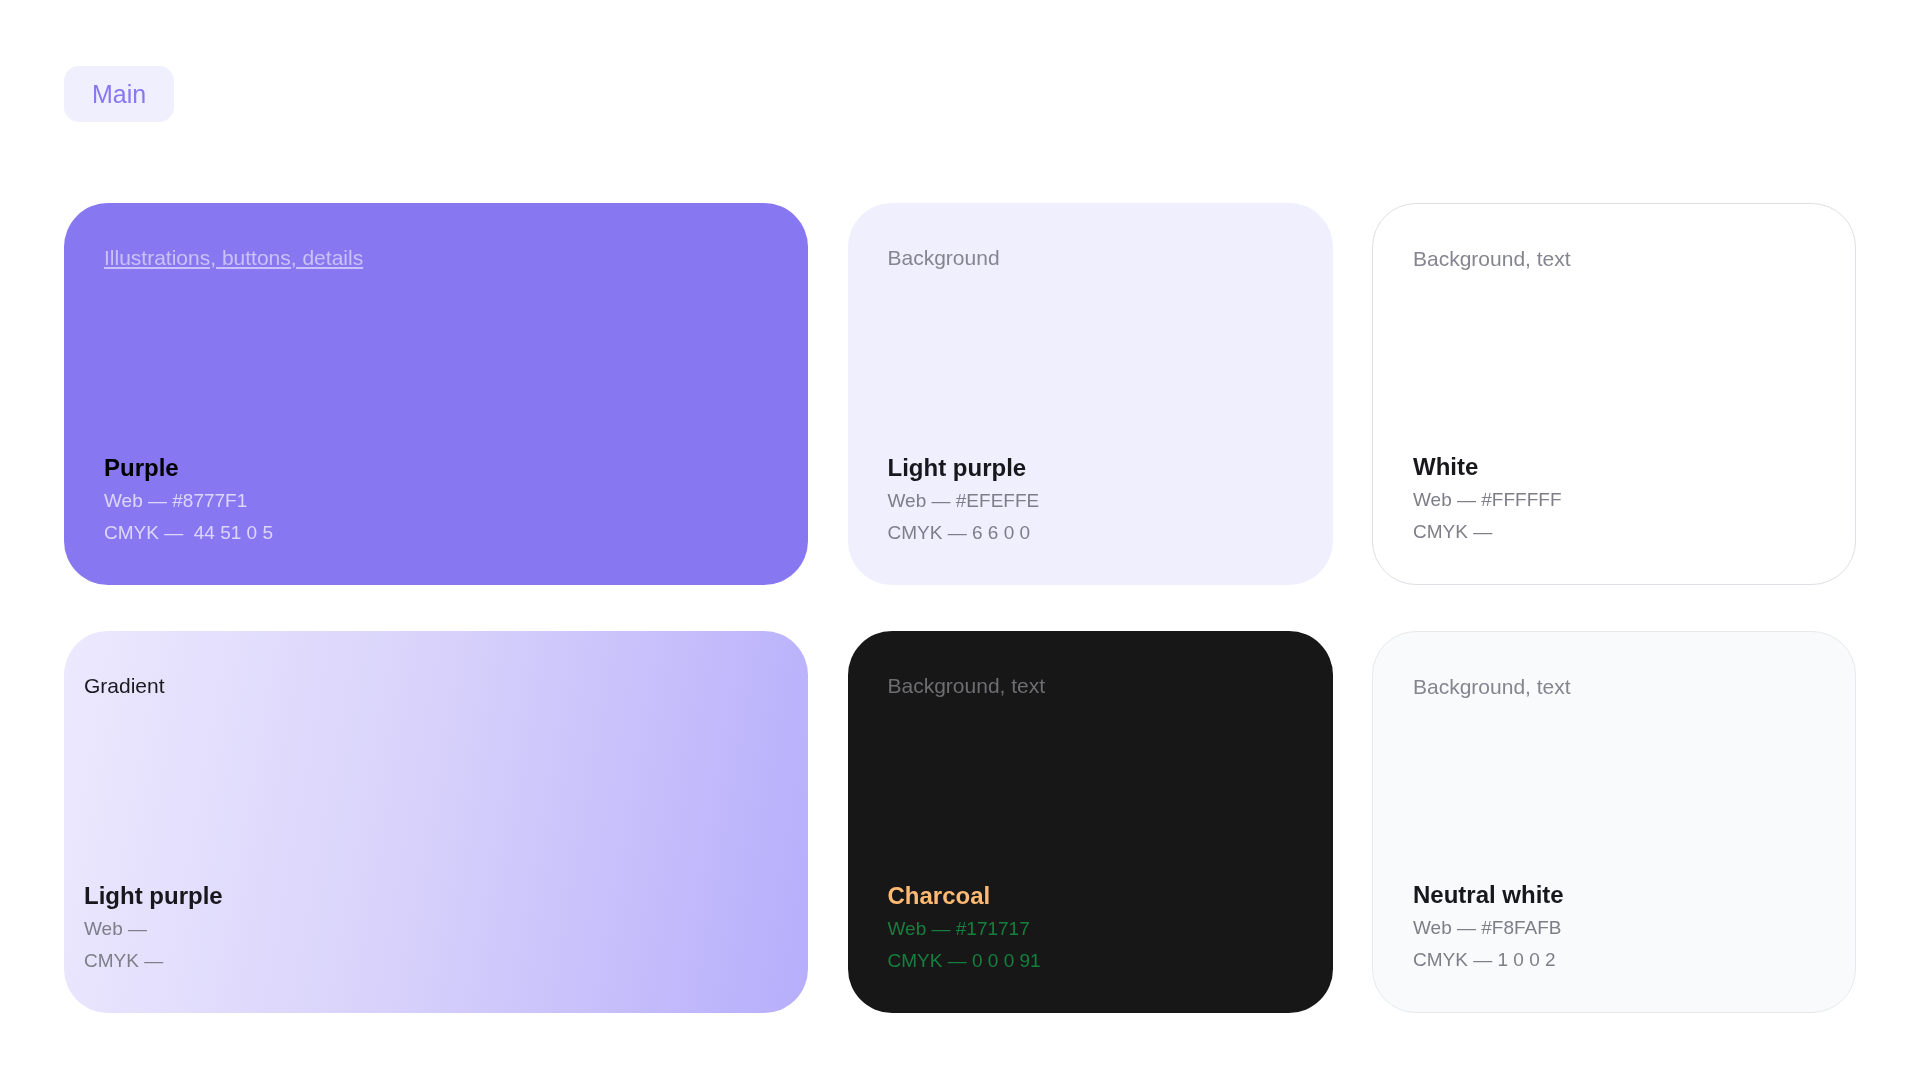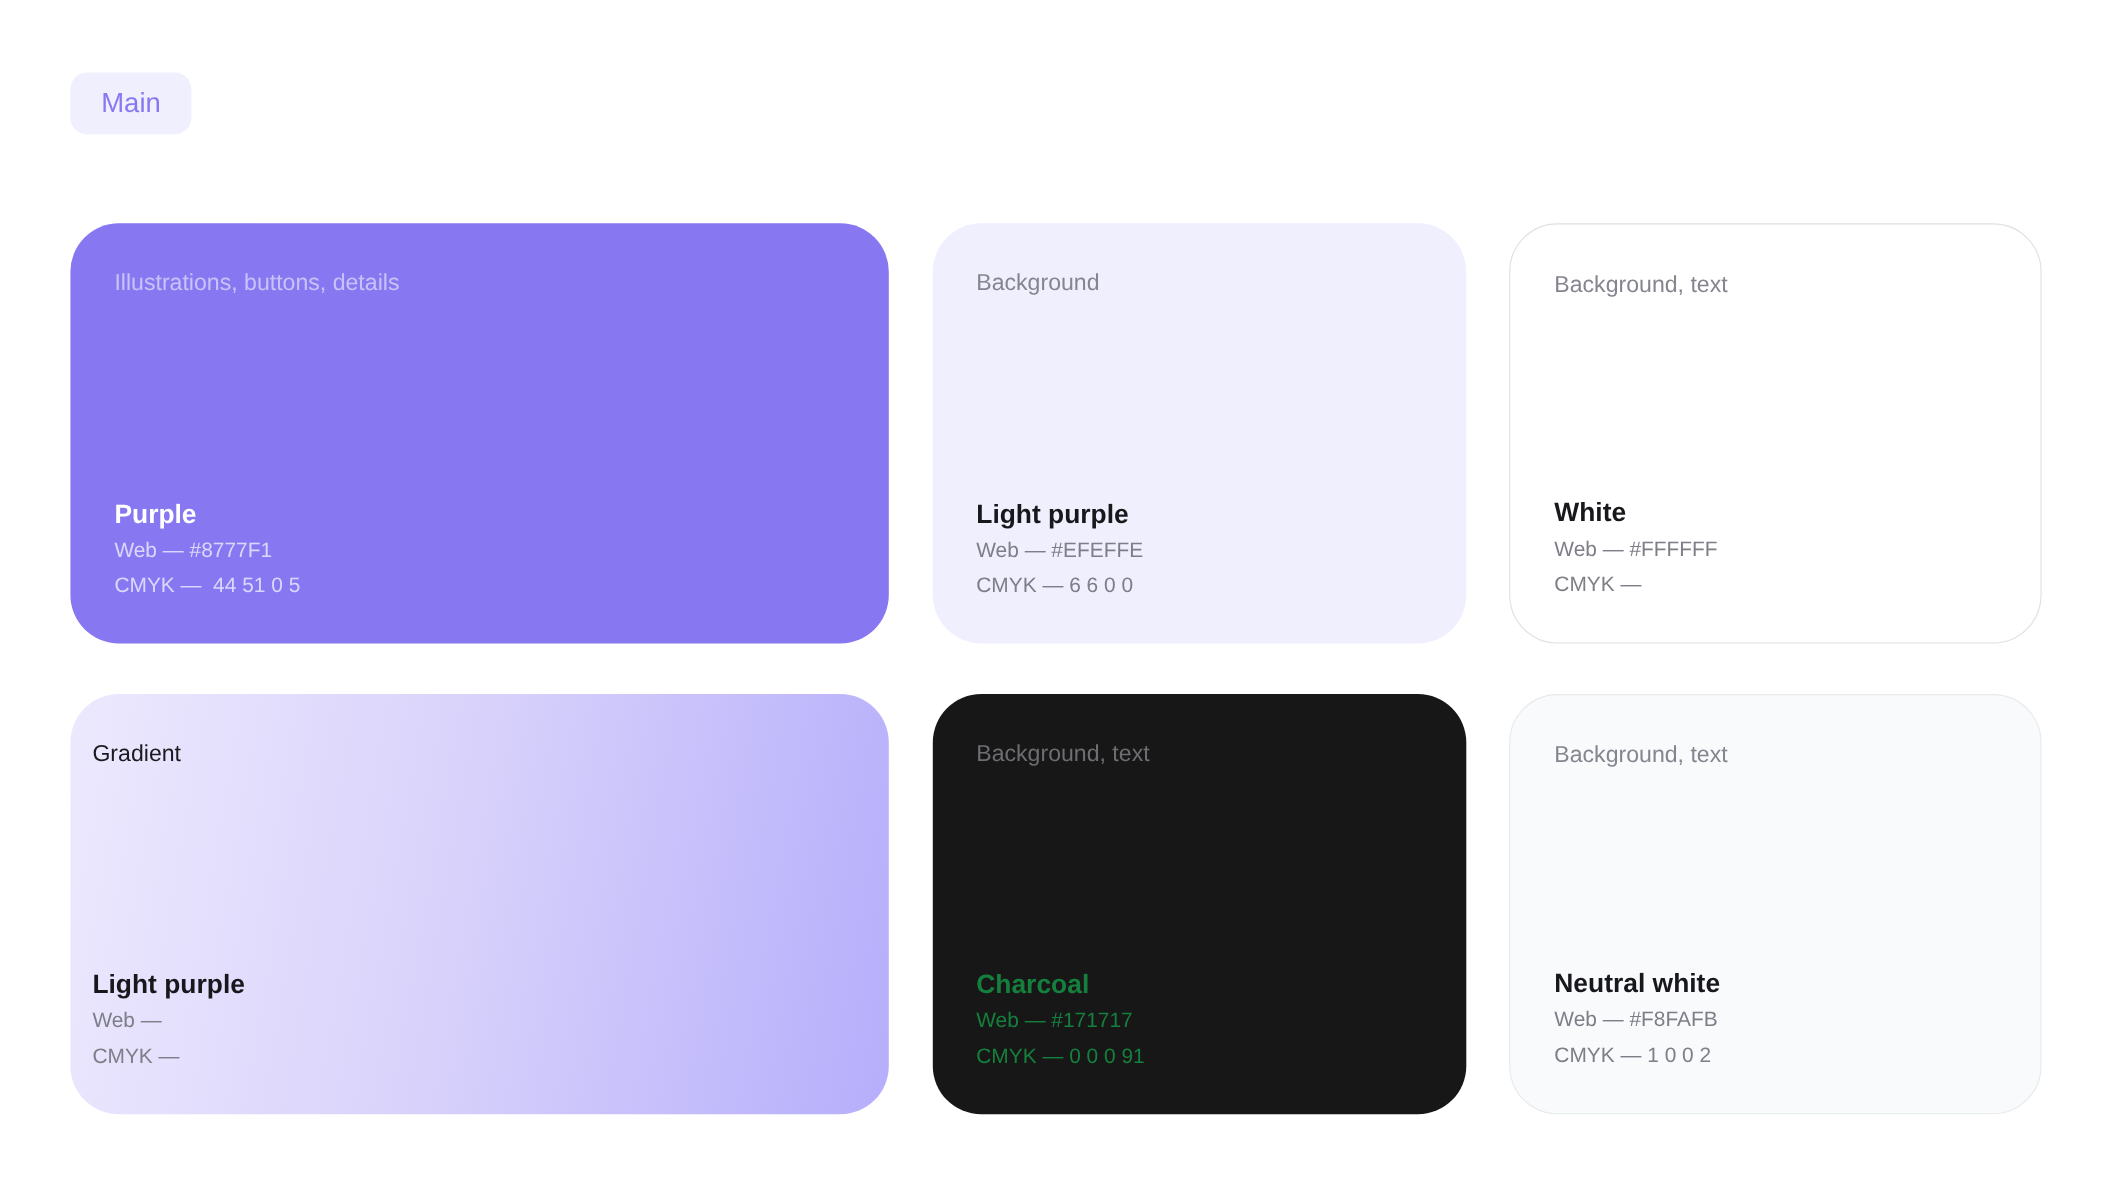--- a/index.html
+++ b/index.html
@@ -34,38 +34,38 @@
     box-sizing:border-box;
     padding:42px 40px 36px 40px;
     display:flex;flex-direction:column;justify-content:space-between;
   }
   .card-usage{font-size:21px;line-height:26px;}
   .card-name{font-size:24px;line-height:34px;font-weight:600;}
   .card-line{font-size:19px;line-height:32px;}
 
   
   .card--purple{background:#8777F1;}
-  .card--purple .card-usage{color:rgba(255,255,255,0.55);}
-  .card--purple .card-name{color:#ffffff;margin-top:48px;}
+  .card--purple .card-usage{color:rgba(255,255,255,0.55);text-decoration:underline;}
+  .card--purple .card-name{color:#000000;margin-top:48px;}
   .card--purple .card-line{color:rgba(255,255,255,0.70);}
 
   .card--light .card-usage{color:#85858F;}
   .card--light .card-name{color:#17171C;}
   .card--light .card-line{color:#7E7E88;}
 
   .card--light-purple{background:#EFEFFE;}
   .card--white{background:#FFFFFF;border:1px solid #DFDFE5;}
   .card--neutral{background:#F8FAFB;border:1px solid #E6EAEC;}
 
   .card--gradient{background:linear-gradient(100deg,#ECE9FE 0%,#D9D3FB 45%,#B6AEFB 100%);padding-left:20px;}
   .card--gradient .card-usage{color:#1A1A1F;}
 
   .card--charcoal{background:#171717;}
   .card--charcoal .card-usage{color:#6E6E72;}
-  .card--charcoal .card-name{color:#15803d;}
+  .card--charcoal .card-name{color:#fdba74;}
   .card--charcoal .card-line{color:#15803d;}
 </style>
 </head>
 <body>
 
 <button class="tab">Main</button>
 
 <div class="grid">
 
   <div class="card card--purple">

